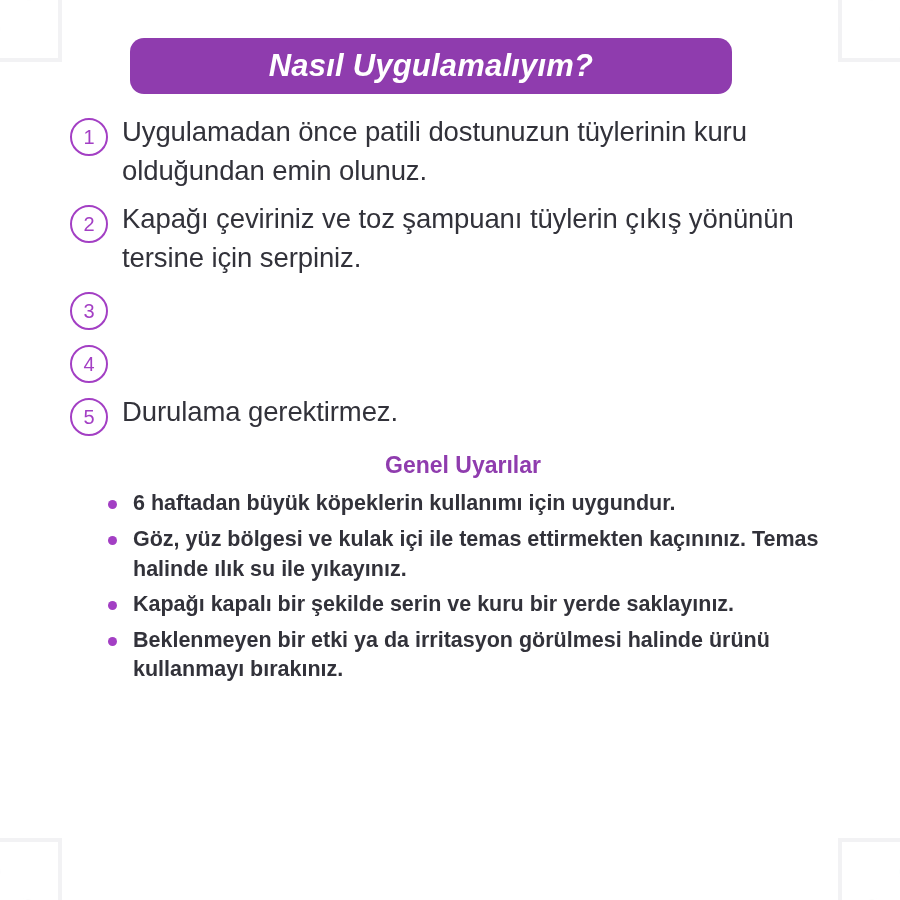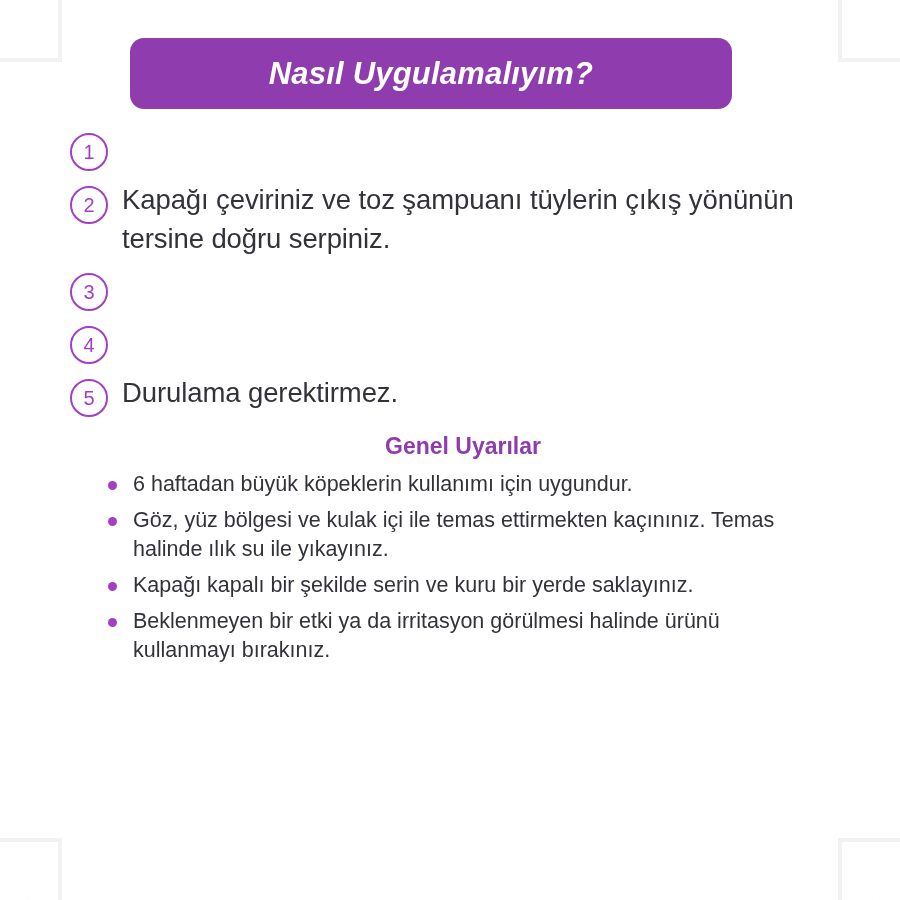--- a/index.html
+++ b/index.html
@@ -32,21 +32,21 @@
     position: absolute;
     inset: 0;
     padding: 0 40px;
     box-sizing: border-box;
   }
 
   .title-banner {
     margin: 38px 128px 0 90px;
     background: #8f3cae;
     border-radius: 14px;
-    height: 71px;
+    height: 56px;
     display: flex;
     align-items: center;
     justify-content: center;
   }
   .title-banner .title-text {
     color: #ffffff;
     font-size: 31px;
     font-weight: bold;
     font-style: italic;
     letter-spacing: 0.2px;
@@ -90,20 +90,21 @@
     font-size: 23px;
     font-weight: bold;
     margin: 16px 0 10px 0;
     padding-left: 26px;
   }
 
   .warnings {
     margin: 0;
     padding: 0 40px 0 68px;
     list-style: none;
+    font-weight: bold;
   }
   .warn {
     display: flex;
     align-items: flex-start;
     margin-bottom: 6px;
   }
   .warn-dot {
     flex: 0 0 auto;
     width: 9px;
     height: 9px;
@@ -128,24 +129,25 @@
 
 <div class="sheet">
 
   <div class="title-banner">
     <span class="title-text">Nasıl Uygulamalıyım?</span>
   </div>
 
   <ul class="steps">
     <li class="step">
       <span class="step-badge">1</span>
+      <span class="step-text">Uygulamadan önce patili dostunuzun tüylerinin kuru olduğundan emin olunuz.</span>
     </li>
     <li class="step">
       <span class="step-badge">2</span>
-      <span class="step-text">Kapağı çeviriniz ve toz şampuanı tüylerin çıkış yönünün tersine doğru serpiniz.</span>
+      <span class="step-text">Kapağı çeviriniz ve toz şampuanı tüylerin çıkış yönünün tersine için serpiniz.</span>
     </li>
     <li class="step">
       <span class="step-badge">3</span>
     </li>
     <li class="step">
       <span class="step-badge">4</span>
     </li>
     <li class="step">
       <span class="step-badge">5</span>
       <span class="step-text">Durulama gerektirmez.</span>

